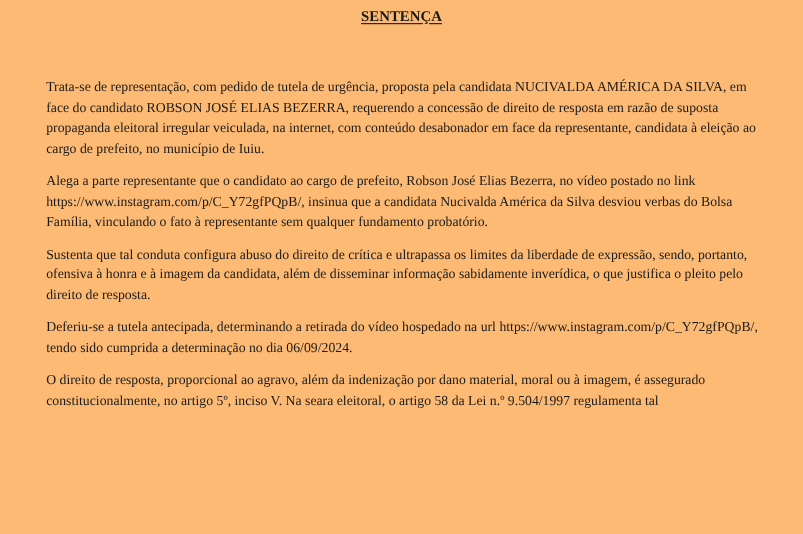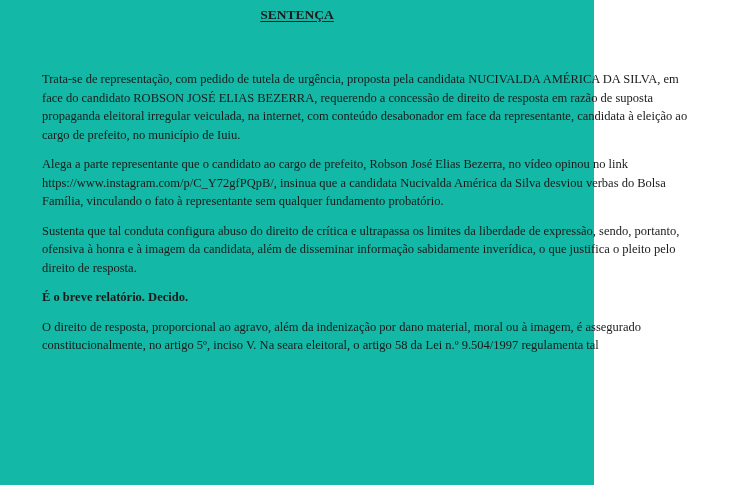--- a/index.html
+++ b/index.html
@@ -8,25 +8,25 @@
     background: #ffffff;
   }
   body {
     width: 730px;
     height: 485px;
     overflow: hidden;
     font-family: "Liberation Serif", "DejaVu Serif", serif;
     color: #1a1a1a;
   }
   .page {
-    width: 594px;
+    width: 730px;
     height: 485px;
     padding-top: 6px;
     box-sizing: border-box;
-    background: #14b8a6;
+    background: #fdba74;
   }
   .doc-title {
     margin: 0 0 46px 0;
     text-align: center;
     font-size: 13.5px;
     line-height: 18px;
     font-weight: bold;
   }
   .doc-title .title-text {
     text-decoration: underline;
@@ -54,25 +54,25 @@
 
 <div class="page">
   <h1 class="doc-title">
     <span class="title-text">SENTENÇA</span>
   </h1>
 
   <div class="content">
 
     <p>Trata-se de representação, com pedido de tutela de urgência, proposta pela candidata NUCIVALDA AMÉRICA DA SILVA, em face do candidato ROBSON JOSÉ ELIAS BEZERRA, requerendo a concessão de direito de resposta em razão de suposta propaganda eleitoral irregular veiculada, na internet, com conteúdo desabonador em face da representante, candidata à eleição ao cargo de prefeito, no município de Iuiu.</p>
 
-    <p><span>Alega a parte representante que o candidato ao cargo de prefeito, Robson José Elias Bezerra, no vídeo opinou no link </span><span class="bold">https://www.instagram.com/p/C_Y72gfPQpB/</span><span>, insinua que a candidata Nucivalda América da Silva desviou verbas do Bolsa Família, vinculando o fato à representante sem qualquer fundamento probatório.</span></p>
+    <p><span>Alega a parte representante que o candidato ao cargo de prefeito, Robson José Elias Bezerra, no vídeo postado no link </span><span class="bold">https://www.instagram.com/p/C_Y72gfPQpB/</span><span>, insinua que a candidata Nucivalda América da Silva desviou verbas do Bolsa Família, vinculando o fato à representante sem qualquer fundamento probatório.</span></p>
 
     <p>Sustenta que tal conduta configura abuso do direito de crítica e ultrapassa os limites da liberdade de expressão, sendo, portanto, ofensiva à honra e à imagem da candidata, além de disseminar informação sabidamente inverídica, o que justifica o pleito pelo direito de resposta.</p>
 
+    <p><span>Deferiu-se a tutela antecipada, determinando a retirada do vídeo hospedado na url </span><span class="bold">https://www.instagram.com/p/C_Y72gfPQpB/</span><span>, tendo sido cumprida a determinação no dia 06/09/2024.</span></p>
 
 
 
-    <p class="decision-line">É o breve relatório. Decido.</p>
 
     <p>O direito de resposta, proporcional ao agravo, além da indenização por dano material, moral ou à imagem, é assegurado constitucionalmente, no artigo 5º, inciso V. Na seara eleitoral, o artigo 58 da Lei n.º 9.504/1997 regulamenta tal</p>
 
   </div>
 </div>
 
 </body></html>

